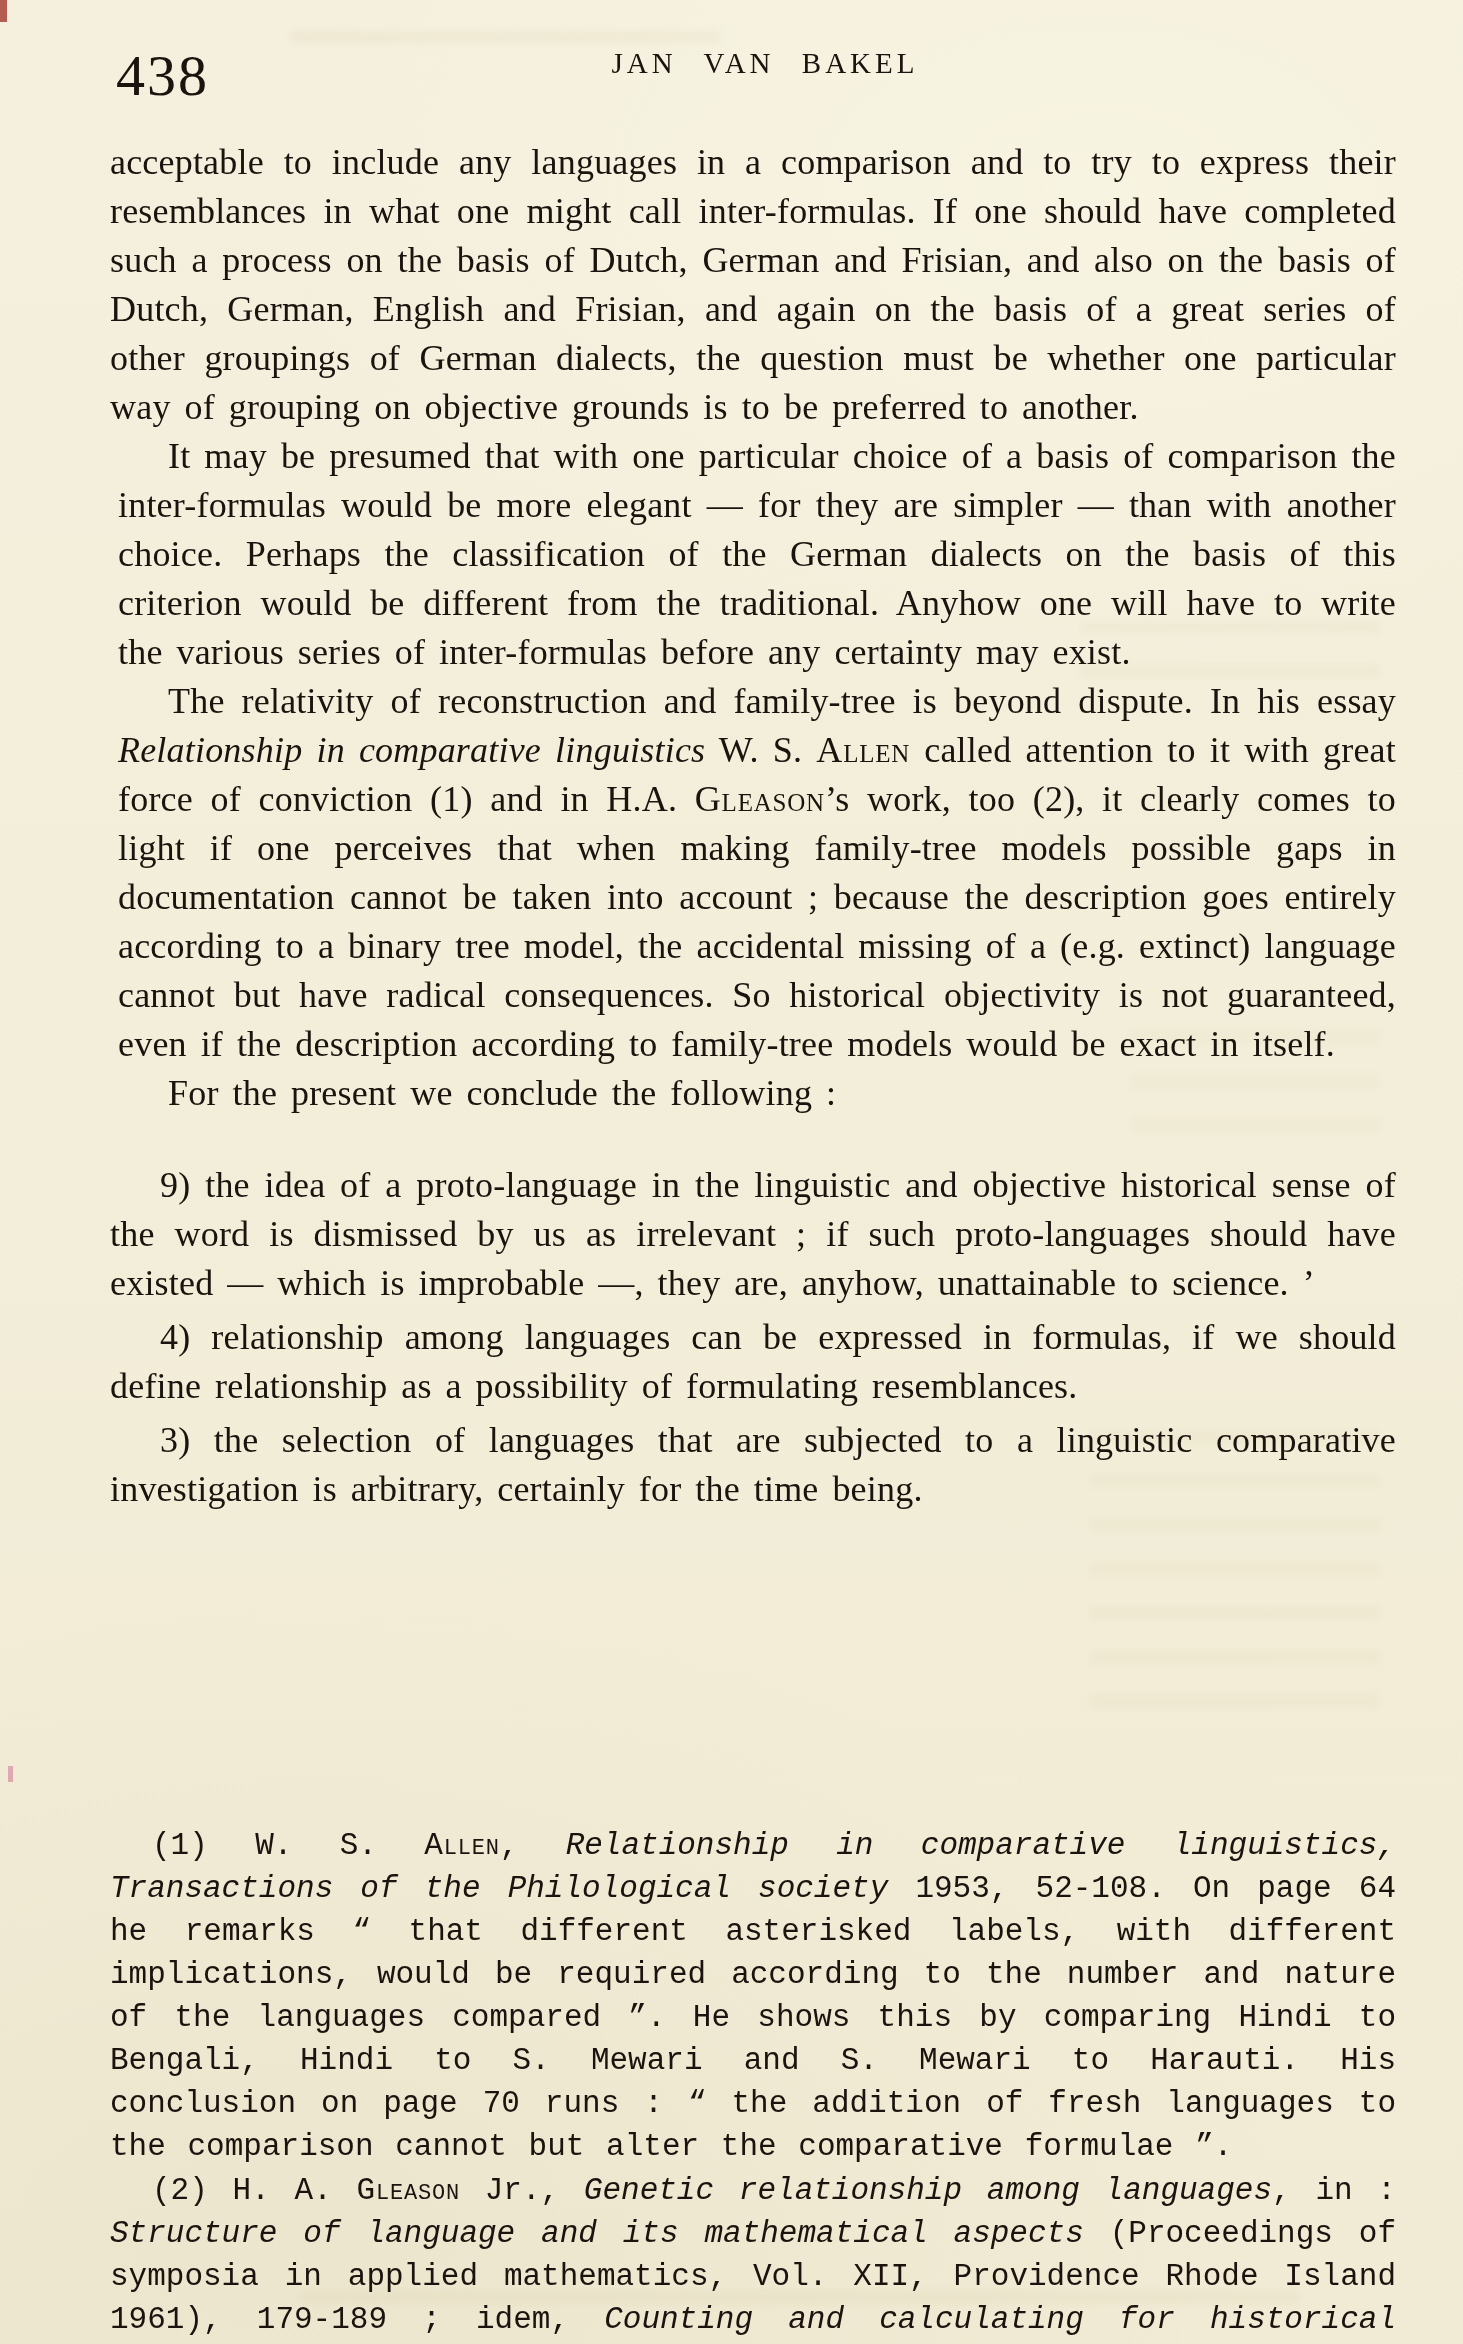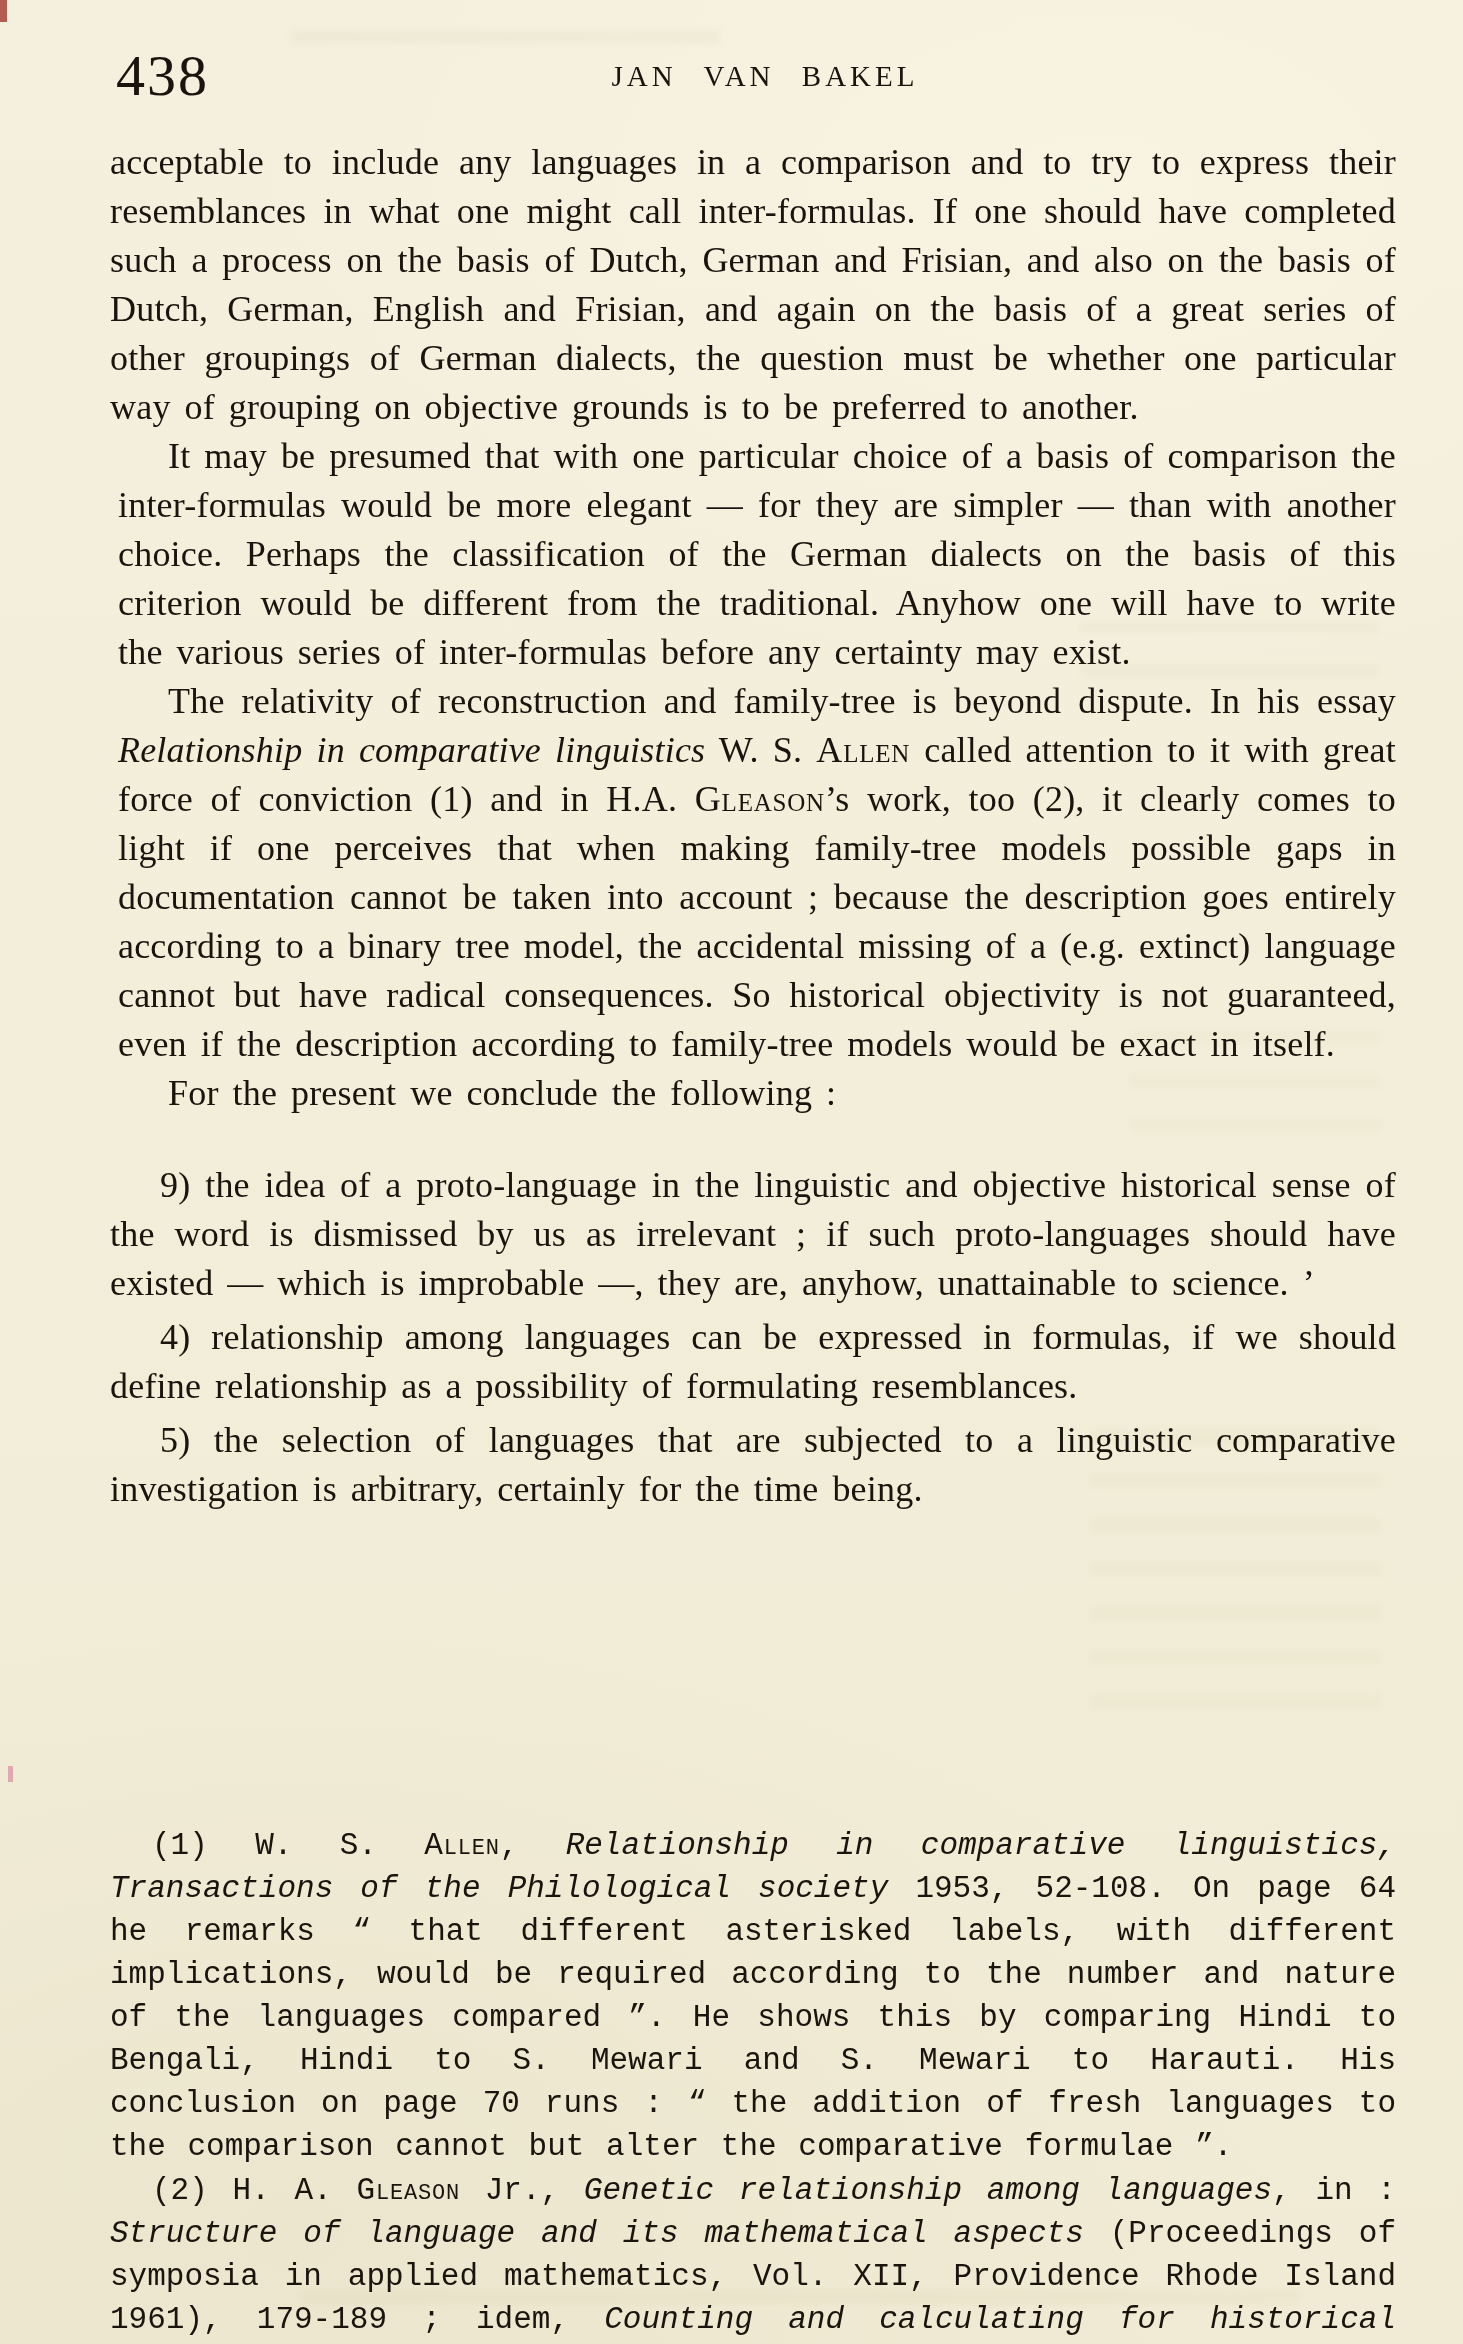--- a/index.html
+++ b/index.html
@@ -20,21 +20,21 @@
       linear-gradient(180deg, #f5f0de 0%, #f3eed9 45%, #f1ebd5 100%);
   }
 
   
   .running-head { position: absolute; top: 0; left: 0; right: 0; height: 120px; }
   .page-number {
     position: absolute; left: 116px; top: 42px;
     font-size: 58px; letter-spacing: 2px;
   }
   .running-title {
-    position: absolute; left: 765px; top: 60px;
+    position: absolute; left: 765px; top: 47px;
     transform: translateX(-50%);
     font-size: 29px; letter-spacing: 4px; word-spacing: 16px;
     white-space: nowrap;
     text-align: center;
   }
 
   
   .body-text {
     position: absolute;
     left: 110px; top: 138px;
@@ -110,21 +110,21 @@
   </header>
 
   <main class="body-text">
     <p>acceptable to include any languages in a comparison and to try to express their resemblances in what one might call inter-formulas. If one should have completed such a process on the basis of Dutch, German and Frisian, and also on the basis of Dutch, German, English and Frisian, and again on the basis of a great series of other groupings of German dialects, the question must be whether one particular way of grouping on objective grounds is to be preferred to another.</p>
     <p class="indent">It may be presumed that with one particular choice of a basis of comparison the inter-formulas would be more elegant — for they are simpler — than with another choice. Perhaps the classification of the German dialects on the basis of this criterion would be different from the traditional. Anyhow one will have to write the various series of inter-formulas before any certainty may exist.</p>
     <p class="indent"><span>The relativity of reconstruction and family-tree is beyond dispute. In his essay </span><span class="it">Relationship in comparative linguistics</span><span> W. S. </span><span class="sc">Allen</span><span> called attention to it with great force of conviction (1) and in H.A. </span><span class="sc">Gleason</span><span>’s work, too (2), it clearly comes to light if one perceives that when making family-tree models possible gaps in documentation cannot be taken into account ; because the description goes entirely according to a binary tree model, the accidental missing of a (e.g. extinct) language cannot but have radical consequences. So historical objectivity is not guaranteed, even if the description according to family-tree models would be exact in itself.</span></p>
     <p class="indent">For the present we conclude the following :</p>
     <div class="gap-before-list"></div>
     <p class="list-item">9) the idea of a proto-language in the linguistic and objective historical sense of the word is dismissed by us as irrelevant ; if such proto-languages should have existed — which is improbable —, they are, anyhow, unattainable to science. ’</p>
     <p class="list-item">4) relationship among languages can be expressed in formulas, if we should define relationship as a possibility of formulating resemblances.</p>
-    <p class="list-item">5) the selection of languages that are subjected to a linguistic comparative investigation is arbitrary, certainly for the time being.</p>
+    <p class="list-item">3) the selection of languages that are subjected to a linguistic comparative investigation is arbitrary, certainly for the time being.</p>
   </main>
 
   <footer class="footnotes">
     <p><span>(1) W. S. </span><span class="sc">Allen</span><span>, </span><span class="it">Relationship in comparative linguistics, Transactions of the Philological society</span><span> 1953, 52-108. On page 64 he remarks “ that different asterisked labels, with different implications, would be required according to the number and nature of the languages compared ”. He shows this by comparing Hindi to Bengali, Hindi to S. Mewari and S. Mewari to Harauti. His conclusion on page 70 runs : “ the addition of fresh languages to the comparison cannot but alter the comparative formulae ”.</span></p>
     <p><span>(2) H. A. </span><span class="sc">Gleason</span><span> Jr., </span><span class="it">Genetic relationship among languages</span><span>, in : </span><span class="it">Structure of language and its mathematical aspects</span><span> (Proceedings of symposia in applied mathematics, Vol. XII, Providence Rhode Island 1961), 179-189 ; idem, </span><span class="it">Counting and calculating for historical reconstruction, Anthropological Linguistics</span><span> I, 2 (Febr. 1959), 22-32.</span></p>
   </footer>
 
 </div>
 
 </body></html>

